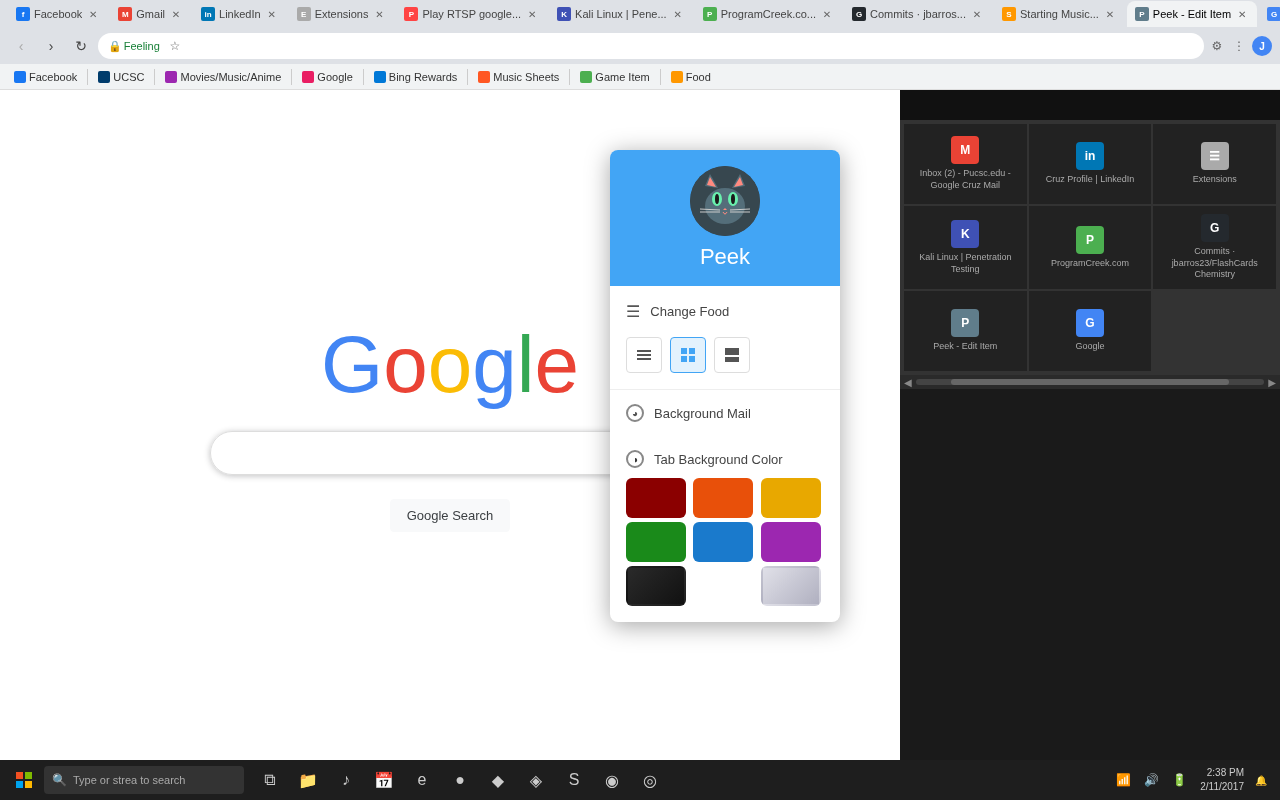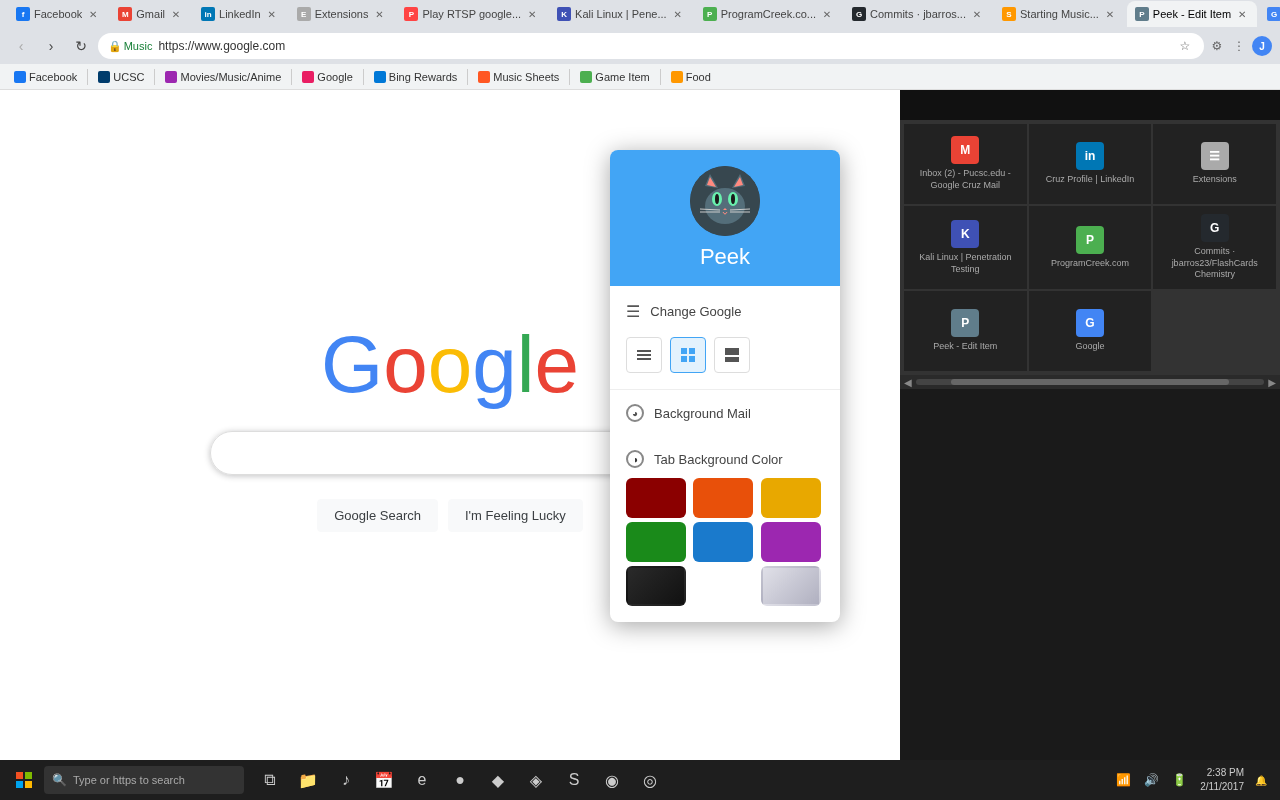--- a/index.html
+++ b/index.html
@@ -162,23 +162,22 @@
 
   </div>
 
   <div class="address-bar-row">
     <div class="nav-btn disabled">‹</div>
     <div class="nav-btn">›</div>
     <div class="nav-btn">↻</div>
     <div class="address-bar">
       <div class="address-secure">
         <span>🔒</span>
-        <span>Music</span>
-      </div>
-      <span class="address-url">https://www.google.com</span>
+        <span>Feeling</span>
+      </div>
       <div class="address-icons">
         <div class="addr-icon">☆</div>
       </div>
     </div>
     <div class="profile-area">
       <div class="addr-icon">⚙</div>
       <div class="addr-icon">⋮</div>
       <div class="profile-circle">J</div>
     </div>
   </div>
@@ -235,21 +234,20 @@
         <span class="g-letter g-yellow">o</span>
         <span class="g-letter g-blue">g</span>
         <span class="g-letter g-green">l</span>
         <span class="g-letter g-red">e</span>
       </div>
       <div class="google-search-box">
         <input class="google-search-input" type="text" style="">
       </div>
       <div class="google-search-btns">
         <button class="google-btn">Google Search</button>
-        <button class="google-btn">I'm Feeling Lucky</button>
       </div>
     </div>
 
     <div class="right-panel">
       <div class="right-panel-header"></div>
       <div class="thumbnails-grid">
 
       <div class="thumbnail">
     <div class="thumb-icon" style="background:#ea4335;color:white;font-size:12px;font-weight:bold;">M</div>
     <div class="thumb-label">Inbox (2) - Pucsc.edu - Google Cruz Mail</div>
@@ -321,21 +319,21 @@
 
             <path d="M33,46 Q35,50 37,46" stroke="#ff8a80" stroke-width="1" fill="none"></path>
           </svg>
         </div>
         <div class="peek-title">Peek</div>
       </div>
 
       <div class="peek-section">
         <div class="peek-menu-item">
           <span style="font-size:16px;color:#555;">☰</span>
-          <span>Change Google</span>
+          <span>Change Food</span>
         </div>
         <div class="peek-view-icons">
           <div class="peek-view-btn">
             <svg width="18" height="18" viewBox="0 0 18 18">
               <rect x="2" y="4" width="14" height="2" fill="#555"></rect>
               <rect x="2" y="8" width="14" height="2" fill="#555"></rect>
               <rect x="2" y="12" width="14" height="2" fill="#555"></rect>
             </svg>
           </div>
           <div class="peek-view-btn active">
@@ -392,21 +390,21 @@
     <div class="taskbar-start">
       <svg width="18" height="18" viewBox="0 0 18 18">
         <rect x="1" y="1" width="7" height="7" fill="#f25022"></rect>
         <rect x="10" y="1" width="7" height="7" fill="#7fba00"></rect>
         <rect x="1" y="10" width="7" height="7" fill="#00a4ef"></rect>
         <rect x="10" y="10" width="7" height="7" fill="#ffb900"></rect>
       </svg>
     </div>
     <div class="taskbar-search">
       <span class="taskbar-search-icon">🔍</span>
-      <span class="taskbar-search-text">Type or https to search</span>
+      <span class="taskbar-search-text">Type or strea to search</span>
     </div>
     <div class="taskbar-apps">
 
     <div class="taskbar-app" style="color: rgb(204, 204, 204); font-size: 16px;">⧉</div>
         <div class="taskbar-app" style="color: rgb(204, 204, 204); font-size: 16px;">📁</div>
         <div class="taskbar-app" style="color: rgb(204, 204, 204); font-size: 16px;">♪</div>
         <div class="taskbar-app" style="color: rgb(204, 204, 204); font-size: 16px;">📅</div>
         <div class="taskbar-app" style="color: rgb(204, 204, 204); font-size: 16px;">e</div>
         <div class="taskbar-app" style="color: rgb(204, 204, 204); font-size: 16px;">●</div>
         <div class="taskbar-app" style="color: rgb(204, 204, 204); font-size: 16px;">◆</div>

